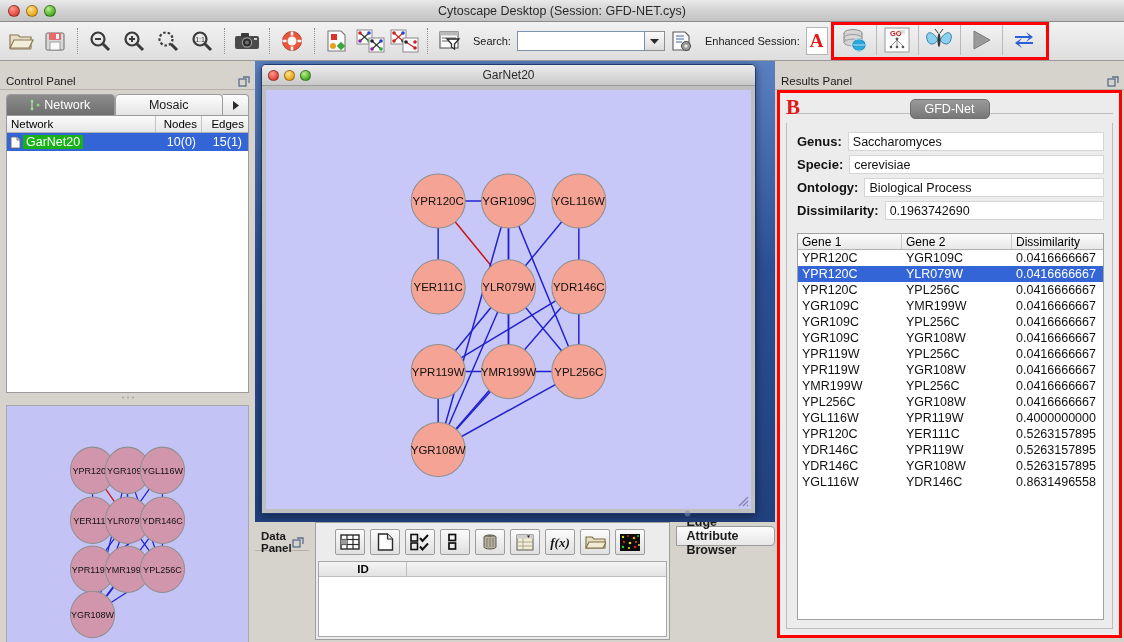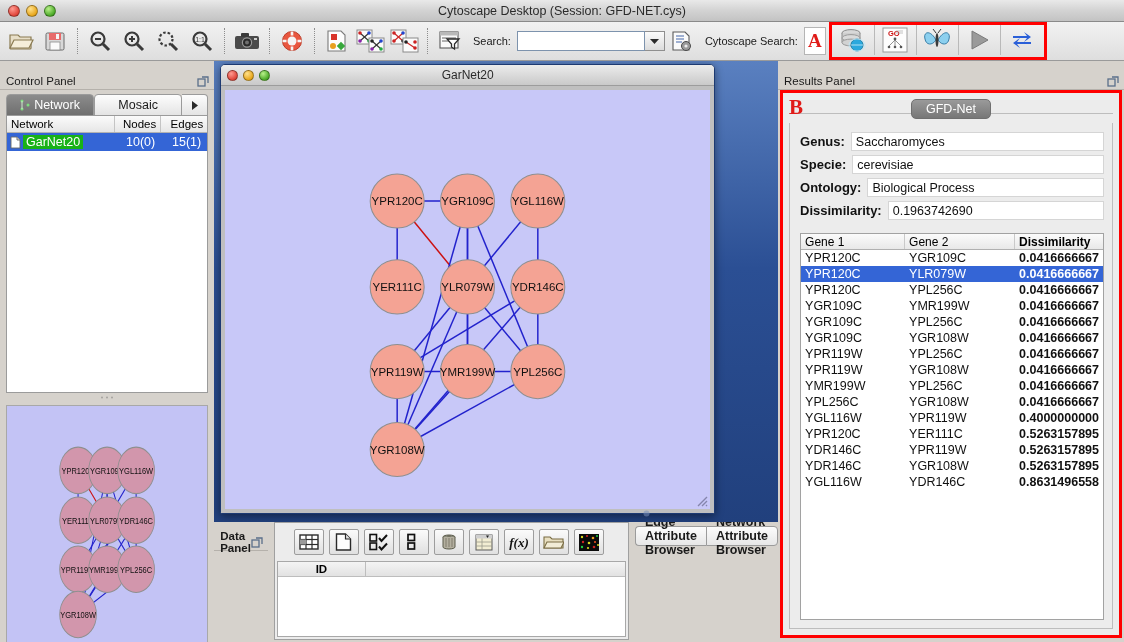--- a/index.html
+++ b/index.html
@@ -228,21 +228,21 @@
   }
   .res-table {
     flex: 1; margin-top: 10px; border: 1px solid #a2a2a2;
     background: #fff; display: flex; flex-direction: column; overflow: hidden;
   }
   .rt-head { display: flex; height: 16px; background: linear-gradient(to bottom,#fbfbfb,#e8e8e8);
              border-bottom: 1px solid #b0b0b0; font-size: 12px; }
   .rt-head div { padding: 0 4px; display: flex; align-items: center; border-right: 1px solid #c9c9c9; }
   .rt-c1 { width: 104px; }
   .rt-c2 { width: 110px; text-align: right; }
-  .rt-c3 { flex: 1; border-right: 0 !important; font-weight: bold; }
+  .rt-c3 { flex: 1; border-right: 0 !important; }
   .rt-row { display: flex; height: 16px; font-size: 12.5px; color: #111; cursor: pointer; }
   .rt-row.sel { background: #3465d6; color: #fff; }
   .rt-row div { padding: 0 4px; display: flex; align-items: center; }
 
   svg { display: block; }
 </style>
 </head>
 <body>
 
 <div class="titlebar">
@@ -390,21 +390,21 @@
     <svg width="22" height="22" viewBox="0 0 22 22">
       <path d="M2 2 h12 l4 4 v14 H2 Z" fill="#fafafa" stroke="#5a5a5a" stroke-width="1.1"></path>
       <line x1="5" y1="6" x2="13" y2="6" stroke="#4466aa" stroke-width="1"></line>
       <line x1="5" y1="9" x2="13" y2="9" stroke="#4466aa" stroke-width="1"></line>
       <line x1="5" y1="12" x2="11" y2="12" stroke="#4466aa" stroke-width="1"></line>
       <circle cx="15" cy="16" r="4.5" fill="#9a9a9a" stroke="#4a4a4a" stroke-width="1"></circle>
       <circle cx="15" cy="16" r="1.6" fill="#ececec"></circle>
     </svg>
   </div>
 
-  <div class="tb-label">Cytoscape Search:</div>
+  <div class="tb-label">Enhanced Session:</div>
   <div class="enh-a">A</div>
 
   <div class="redbox-a">
     <div class="tb-icon">
       <svg width="30" height="26" viewBox="0 0 30 26">
         <ellipse cx="13" cy="6" rx="9" ry="3.4" fill="#d8d8d8" stroke="#8a8a8a"></ellipse>
         <path d="M4 6 v9 a9 3.4 0 0 0 18 0 V6" fill="#cfcfcf" stroke="#8a8a8a"></path>
         <ellipse cx="13" cy="11" rx="9" ry="3.4" fill="#dadada" stroke="#9a9a9a"></ellipse>
         <ellipse cx="13" cy="15.5" rx="9" ry="3.4" fill="#d2d2d2" stroke="#9a9a9a"></ellipse>
         <circle cx="19" cy="18" r="6" fill="#2aa8dd" stroke="#1a7fa8"></circle>
@@ -725,21 +725,20 @@
 
         <div class="dp-grid">
           <div class="dp-colhead">
             <div class="dp-col-id">ID</div>
           </div>
         </div>
       </div>
 
       <div class="bottom-tabs">
         <div class="btab">Edge Attribute Browser</div>
-        <div class="btab">Network Attribute Browser</div>
       </div>
     </div>
   </div>
 
   <div class="results-panel">
     <div class="panel-head">
       <span>Results Panel</span>
       <span class="float-icon">
         <svg width="13" height="13" viewBox="0 0 13 13">
           <rect x="1" y="4" width="7" height="7" fill="none" stroke="#5a6f8a" stroke-width="1.3"></rect>

